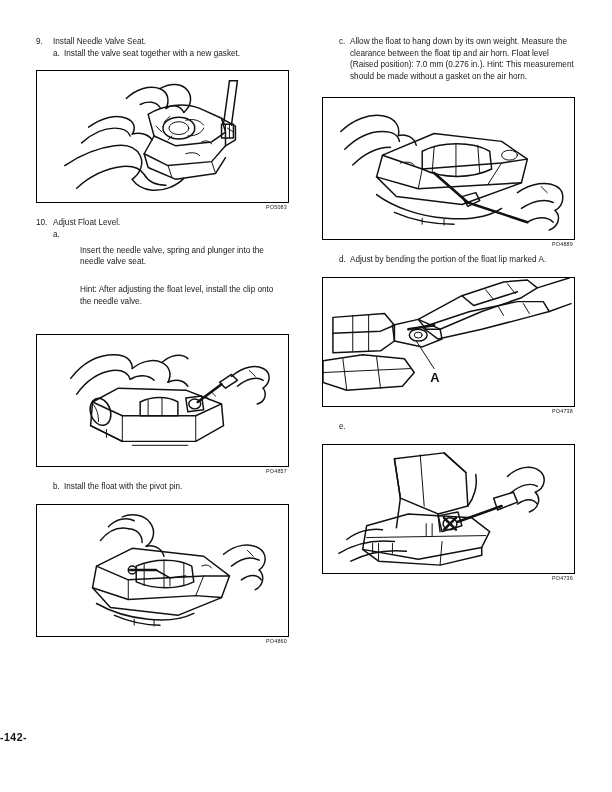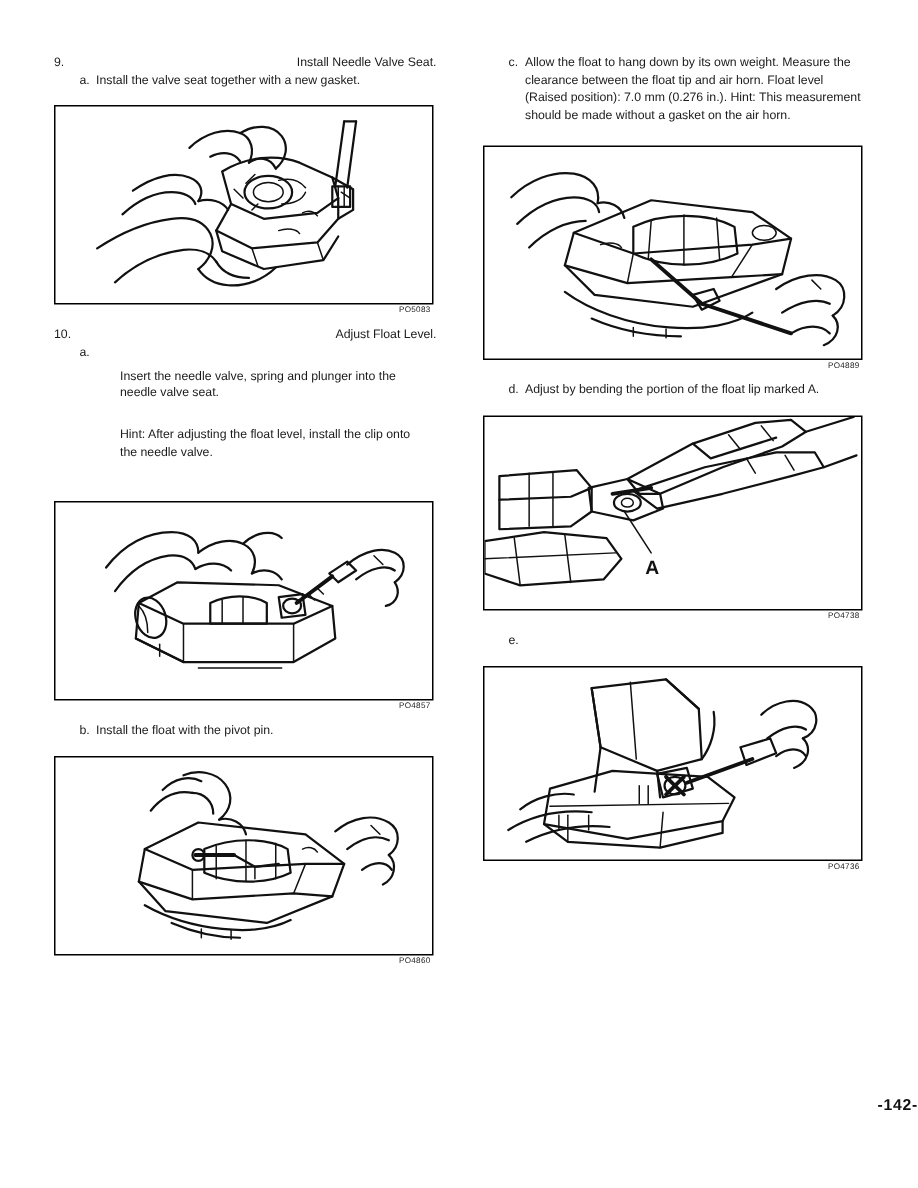--- a/index.html
+++ b/index.html
@@ -38,21 +38,21 @@
     font-size: 8.2px;
     line-height: 11.6px;
     margin-bottom: 0px;
   }
   .step .marker {
     flex: 0 0 auto;
     width: 17px;
     text-align: left;
     white-space: nowrap;
   }
-  .step .body { flex: 1 1 auto; text-align: right; }
+  .step .body { flex: 1 1 auto; }
 
   .substep {
     display: flex;
     align-items: flex-start;
     font-size: 8.2px;
     line-height: 11.6px;
     padding-left: 17px;
   }
   .substep .marker {
     flex: 0 0 auto;
@@ -101,21 +101,21 @@
   .h-fig4 { height: 143px; }
   .h-fig5 { height: 130px; }
   .h-fig6 { height: 130px; }
 
   
   .page-number {
     position: absolute;
     left: 0;
     top: 731px;
     width: 612px;
-    text-align: right;
+    text-align: left;
     font-size: 10.5px;
     font-weight: bold;
     letter-spacing: 0.5px;
     color: #111;
   }
 
   
   .ln {
     fill: none;
     stroke: #111111;

